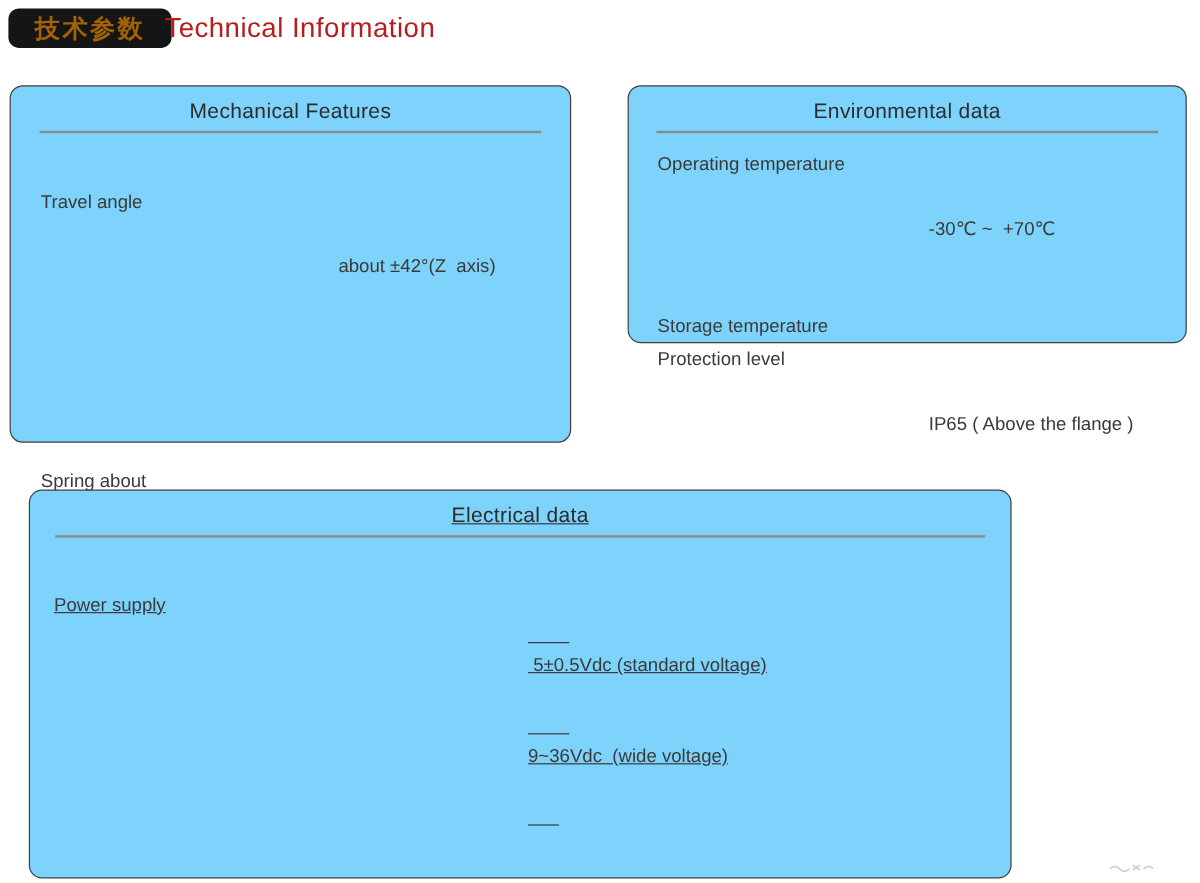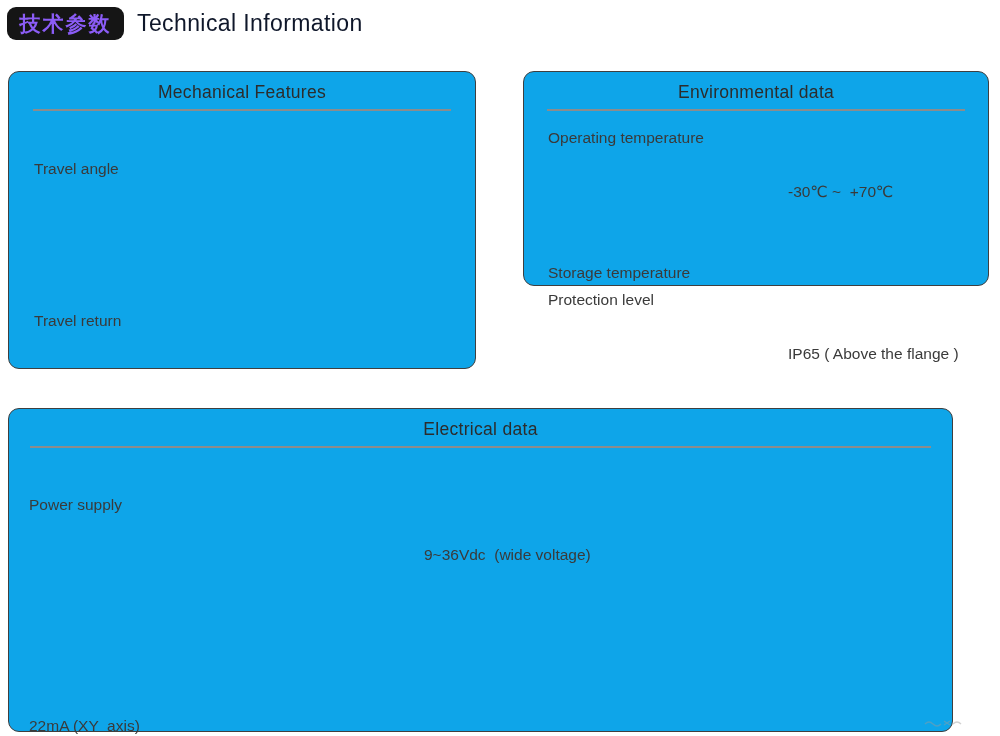--- a/index.html
+++ b/index.html
@@ -3,78 +3,79 @@
 <meta charset="utf-8">
 <style>
   html,body { margin:0; padding:0; }
   body {
     width:1000px; height:736px; position:relative; overflow:hidden;
     background:#ffffff;
     font-family:"Liberation Sans","DejaVu Sans",sans-serif;
     color:#3a3a3a;
   }
   .badge {
-    position:absolute; left:7px; top:7px; width:117px; height:33px;
+    position:absolute; left:7px; top:7px; width:136px; height:33px;
     background:#151515; border-radius:9px;
     display:flex; align-items:center; justify-content:center;
-    color:#8b5cf6; font-size:21px; font-weight:bold; letter-spacing:2px;
+    color:#a16207; font-size:21px; font-weight:bold; letter-spacing:2px;
   }
   .page-title {
     position:absolute; left:137px; top:10px;
-    font-size:23px; color:#0f172a; letter-spacing:0.4px;
+    font-size:23px; color:#b91c1c; letter-spacing:0.4px;
   }
   .panel {
-    position:absolute; background:#0ea5e9;
+    position:absolute; background:#7dd3fc;
     border:1.6px solid #3f3f3f; border-radius:11px;
     box-sizing:border-box;
   }
   #panel-mech { left:8px;   top:71px;  width:468px; height:298px; }
   #panel-env  { left:523px; top:71px;  width:466px; height:215px; }
-  #panel-elec { left:8px;   top:408px; width:945px; height:324px; }
+  #panel-elec { left:24px;   top:408px; width:819px; height:324px;text-decoration:underline; }
   .panel-title {
     text-align:center; font-size:17.5px; color:#2c2c2c;
     margin-top:9px; letter-spacing:0.3px; line-height:22px;
   }
   .rule { height:1.6px; background:#8c8c8c; }
   #panel-mech .rule { margin:6px 24px 0 24px; }
   #panel-env  .rule { margin:6px 23px 0 23px; }
   #panel-elec .rule { margin:6px 21px 0 21px; }
   .rows { font-size:15.5px; color:#3a3a3a; }
   .row { display:grid; align-items:start; white-space:pre-wrap; }
   .row .label { }
   .row .values > div { }
   #panel-mech .rows { margin:11px 4px 0 25px; line-height:27px; }
   #panel-mech .row  { grid-template-columns:248px 1fr;margin-top:44px; }
   #panel-env .rows  { margin:13px 4px 0 24px; line-height:27px; }
-  #panel-env .row   { grid-template-columns:226px 1fr;gap:14px; }
+  #panel-env .row   { grid-template-columns:226px 1fr; }
   #panel-elec .rows { margin:35px 4px 0 20px; line-height:25.3px; }
   #panel-elec .row  { grid-template-columns:395px 1fr;margin-top:44px; }
   .watermark {
     position:absolute; left:924px; top:718px; width:38px; height:9px;
     opacity:0.45;
   }
 </style>
 </head>
 <body>
 
 <div class="badge">技术参数</div>
 <div class="page-title">Technical Information</div>
 
 <div class="panel" id="panel-mech">
   <div class="panel-title">Mechanical Features</div>
   <div class="rule"></div>
   <div class="rows">
     <div class="row">
       <div class="label">Travel angle</div>
       <div class="values">
+        <div>about ±42°(Z  axis)</div>
       </div>
     </div>
     <div class="row">
       <div class="values">
-        <div>Travel return</div>
+        <div>Spring about</div>
       </div>
     </div>
     <div class="row">
       <div class="label">Break Out force</div>
       <div class="values">
         <div> 3N</div>
       </div>
     </div>
     <div class="row">
       <div class="label">Operating force (max)</div>
@@ -108,20 +109,21 @@
   </div>
 </div>
 
 <div class="panel" id="panel-elec">
   <div class="panel-title">Electrical data</div>
   <div class="rule"></div>
   <div class="rows">
     <div class="row">
       <div class="label">Power supply</div>
       <div class="values">
+        <div> 5±0.5Vdc (standard voltage)</div>
         <div>9~36Vdc  (wide voltage)</div>
       </div>
     </div>
     <div class="row">
       <div class="values">
         <div>22mA (XY  axis)</div>
         
       </div>
     </div>
 

